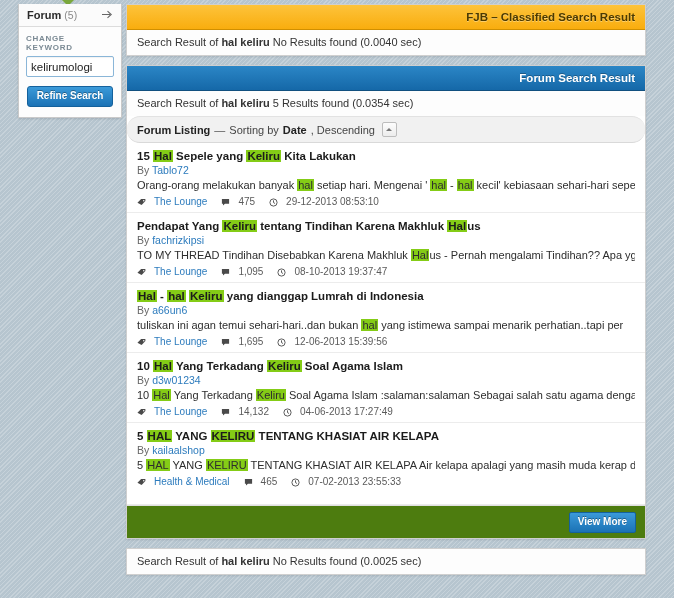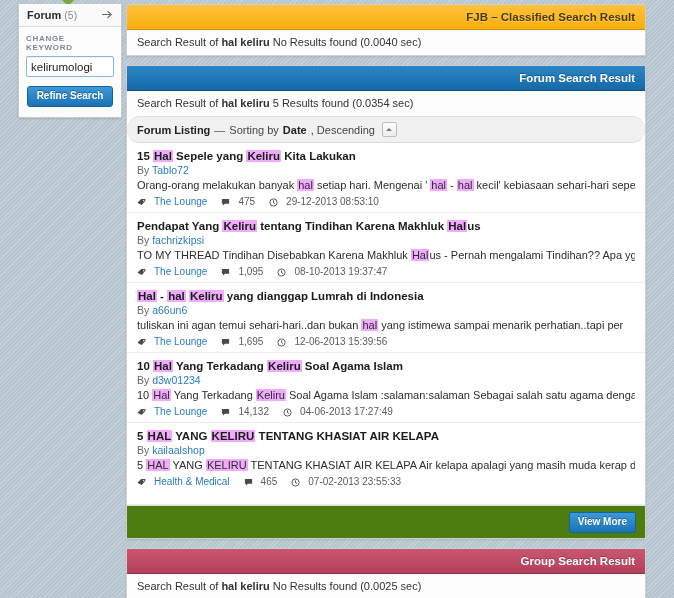--- a/index.html
+++ b/index.html
@@ -249,21 +249,21 @@
     text-decoration: none;
   }
   .meta-item {
     display: inline-flex;
     align-items: center;
     gap: 8px;
     margin-right: 10px;
   }
   .meta-item:last-child { margin-right: 0; }
   .hl {
-    background: #f0abfc;
+    background: #84cc16;
     padding: 0 1px;
   }
 
   
   .ico { display: inline-block; vertical-align: -2px; }
 
   
   .panel-foot {
     background: #4d7c0f;
     border-top: 1px solid #e0e0e0;
@@ -505,21 +505,20 @@
 </div>
 
       <div class="spacer-row"></div>
 
       <div class="panel-foot">
         <button class="view-more-btn">View More</button>
       </div>
     </div>
 
     <div class="panel">
-      <div class="panel-head pink">Group Search Result</div>
       <div class="result-summary">
         <span>Search Result of</span>
         <b>hal keliru</b>
         <span>No Results found (0.0025 sec)</span>
       </div>
     </div>
 
   </div>
 </div>
 

